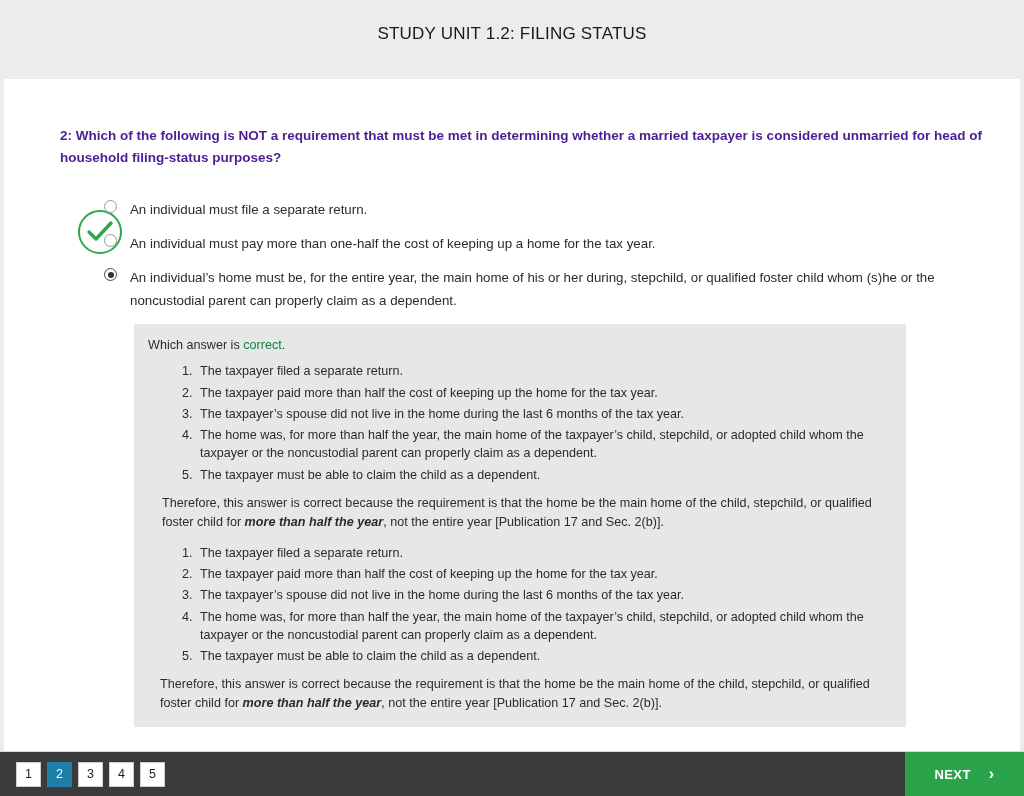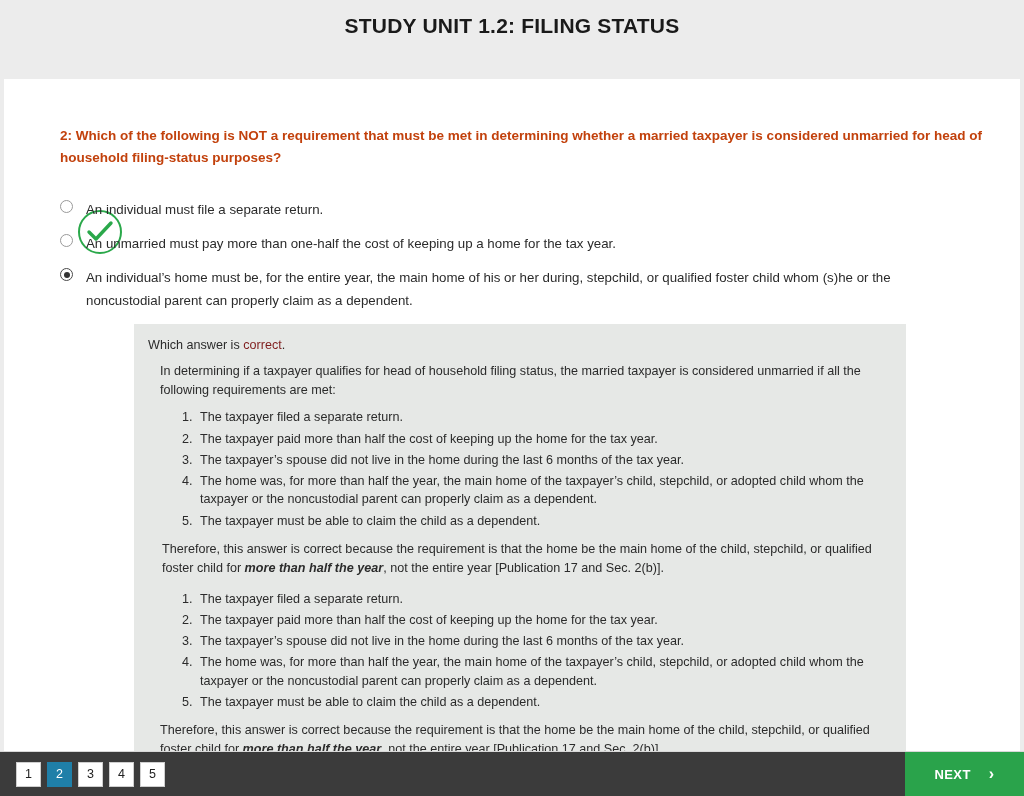--- a/index.html
+++ b/index.html
@@ -18,51 +18,51 @@
   
   .header {
     height: 76px;
     background: #ececec;
     display: flex;
     align-items: flex-start;
     justify-content: center;
     padding-top: 10px;
   }
   .header h1 {
-    margin: 4px;
-    font-size: 21px;
-    font-weight: bold;
+    margin: 14px;
+    font-size: 17px;
+    font-weight: normal;
     color: #1a1a1a;
     letter-spacing: .2px;
   }
   
   .card {
     position: absolute;
     left: 4px; top: 79px;
     width: 1016px;
     height: 673px;
     background: #ffffff;
     overflow: hidden;
   }
   .question {
     margin: 46px 56px 0 56px;
     font-size: 13.5px;
     font-weight: bold;
-    color: #c2410c;
+    color: #4c1d95;
     line-height: 1.65;
     width: 930px;
   }
   .options {
     margin: 28px 0 0 0;
     position: relative;
   }
   .option {
     display: flex;
     align-items: flex-start;
-    padding: 0 0 0 56px;
+    padding: 0 0 0 100px;
     margin-bottom: 11px;
     position: relative;
   }
   .radio {
     width: 13px; height: 13px;
     border-radius: 50%;
     border: 1px solid #9a9a9a;
     background: #fff;
     flex: 0 0 auto;
     margin-top: 2px;
@@ -97,21 +97,21 @@
   .explain {
     margin: 6px 0 0 130px;
     width: 772px;
     background: #e6e8e6;
     padding: 10px 14px 14px 14px;
     font-size: 12.6px;
     color: #2b2b2b;
     line-height: 1.5;
   }
   .explain .ans-line { margin: 2px 0 8px 0; }
-  .explain .ans-line .correct-word { color: #7f1d1d; }
+  .explain .ans-line .correct-word { color: #15803d; }
   .explain p { margin: 0 0 8px 0; padding-left: 12px; }
   .explain ol {
     margin: 7px 0 10px 0;
     padding-left: 48px;
   }
   .explain ol li {
     margin-bottom: 3px;
     padding-left: 4px;
     line-height: 1.45;
   }
@@ -189,34 +189,33 @@
         </svg>
       </div>
 
       <div class="option">
         <span class="radio"></span>
         <span class="option-label">An individual must file a separate return.</span>
       </div>
 
       <div class="option">
         <span class="radio"></span>
-        <span class="option-label">An unmarried must pay more than one-half the cost of keeping up a home for the tax year.</span>
+        <span class="option-label">An individual must pay more than one-half the cost of keeping up a home for the tax year.</span>
       </div>
 
       <div class="option">
         <span class="radio checked"></span>
         <span class="option-label">An individual’s home must be, for the entire year, the main home of his or her during, stepchild, or qualified foster child whom (s)he or the noncustodial parent can properly claim as a dependent.</span>
       </div>
 
       <div class="explain">
         <div class="ans-line">
           <span>Which answer is</span>
           <span class="correct-word">correct</span><span>.</span>
         </div>
-        <p>In determining if a taxpayer qualifies for head of household filing status, the married taxpayer is considered unmarried if all the following requirements are met:</p>
         <ol>
           <li>The taxpayer filed a separate return.</li>
           <li>The taxpayer paid more than half the cost of keeping up the home for the tax year.</li>
           <li>The taxpayer’s spouse did not live in the home during the last 6 months of the tax year.</li>
           <li>The home was, for more than half the year, the main home of the taxpayer’s child, stepchild, or adopted child whom the taxpayer or the noncustodial parent can properly claim as a dependent.</li>
           <li>The taxpayer must be able to claim the child as a dependent.</li>
         </ol>
         <div class="concl">
           <span>Therefore, this answer is correct because the requirement is that the home be the main home of the child, stepchild, or qualified foster child for </span><b>more than half the year</b><span>, not the entire year [Publication 17 and Sec. 2(b)].</span>
         </div>

